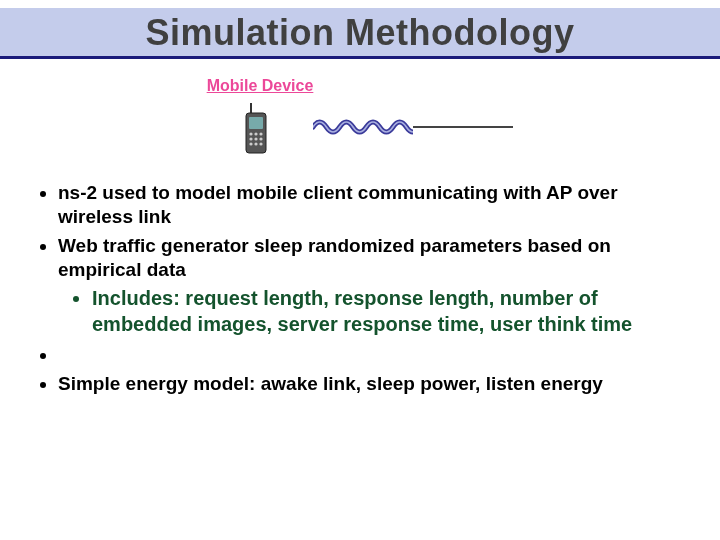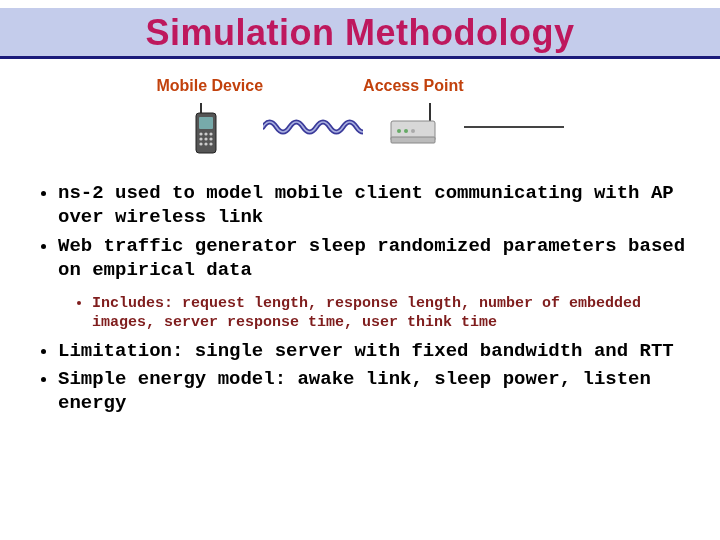--- a/index.html
+++ b/index.html
@@ -11,21 +11,21 @@
     overflow: hidden;
   }
   .title-band {
     background: #c4cceb;
     padding: 4px 0 2px 0;
     margin-top: 8px;
   }
   .title {
     font-size: 36px;
     font-weight: 900;
-    color: #be185d;
+    color: #404040;
     text-align: center;
     letter-spacing: 0.5px;
   }
   .divider {
     height: 3px;
     background: #1a1a7a;
   }
   .diagram-row {
     display: flex;
     justify-content: center;
@@ -36,21 +36,22 @@
   }
   .diagram-col {
     display: flex;
     flex-direction: column;
     align-items: center;
     gap: 6px;
   }
   .diagram-label {
     font-size: 16px;
     font-weight: 700;
-    color: #c2410c;
+    color: #ec4899;
+    text-decoration: underline;
   }
   .icon-box {
     width: 60px;
     height: 56px;
     display: flex;
     align-items: center;
     justify-content: center;
   }
   
   .wave {
@@ -81,30 +82,29 @@
   ul.lvl1 {
     list-style: disc;
     padding-left: 26px;
     font-size: 19px;
     font-weight: 700;
     color: #000;
     line-height: 1.28;
   }
   ul.lvl1 > li {
     margin-bottom: 4px;
-    font-family: Liberation Mono, monospace;
   }
   ul.lvl2 {
     list-style: disc;
     padding-left: 34px;
-    font-size: 15px;
+    font-size: 20px;
     font-weight: 700;
-    color: #7f1d1d;
+    color: #14532d;
     line-height: 1.28;
-    margin-top: 12px;
+    margin-top: 4px;
     margin-bottom: 6px;
   }
   ul.lvl2 > li {
     margin-bottom: 2px;
   }
 </style>
 </head>
 <body>
 
 <div class="title-band">
@@ -134,48 +134,34 @@
     </div>
   </div>
 
   <div class="wave">
     <svg viewBox="0 0 120 24">
       <path d="M0 12 Q 8 0 16 12 T 32 12 T 48 12 T 64 12 T 80 12 T 96 12 T 112 12 T 128 12" fill="none" stroke="#3a3a9a" stroke-width="6" stroke-linecap="round"></path>
       <path d="M0 12 Q 8 0 16 12 T 32 12 T 48 12 T 64 12 T 80 12 T 96 12 T 112 12 T 128 12" fill="none" stroke="#aab0e0" stroke-width="2" stroke-linecap="round"></path>
     </svg>
   </div>
 
-  <div class="diagram-col">
-    <div class="diagram-label">Access Point</div>
-    <div class="icon-box">
-      <svg viewBox="0 0 56 56" width="56" height="56">
-        <rect x="44" y="2" width="2" height="22" fill="#333"></rect>
-        <rect x="6" y="20" width="44" height="20" rx="2" fill="#d8d8d8" stroke="#888"></rect>
-        <rect x="6" y="36" width="44" height="6" rx="1" fill="#bbb" stroke="#888"></rect>
-        <circle cx="14" cy="30" r="2" fill="#6a6"></circle>
-          <circle cx="21" cy="30" r="2" fill="#6a6"></circle>
-          <circle cx="28" cy="30" r="2" fill="#aaa"></circle>
-      </svg>
-    </div>
-  </div>
 
   <div class="cable">
     <div class="cable-line"></div>
   </div>
 
 
 </div>
 
 <div class="content">
   <ul class="lvl1">
     <li>ns-2 used to model mobile client communicating with AP over wireless link</li>
     <li>
       <span>Web traffic generator sleep randomized parameters based on empirical data</span>
       <ul class="lvl2">
         <li>Includes: request length, response length, number of embedded images, server response time, user think time</li>
       </ul>
     </li>
     <li>
-      <span>Limitation: single server with fixed bandwidth and RTT</span>
     </li>
     <li>Simple energy model: awake link, sleep power, listen energy</li>
   </ul>
 </div>
 
 </body></html>

